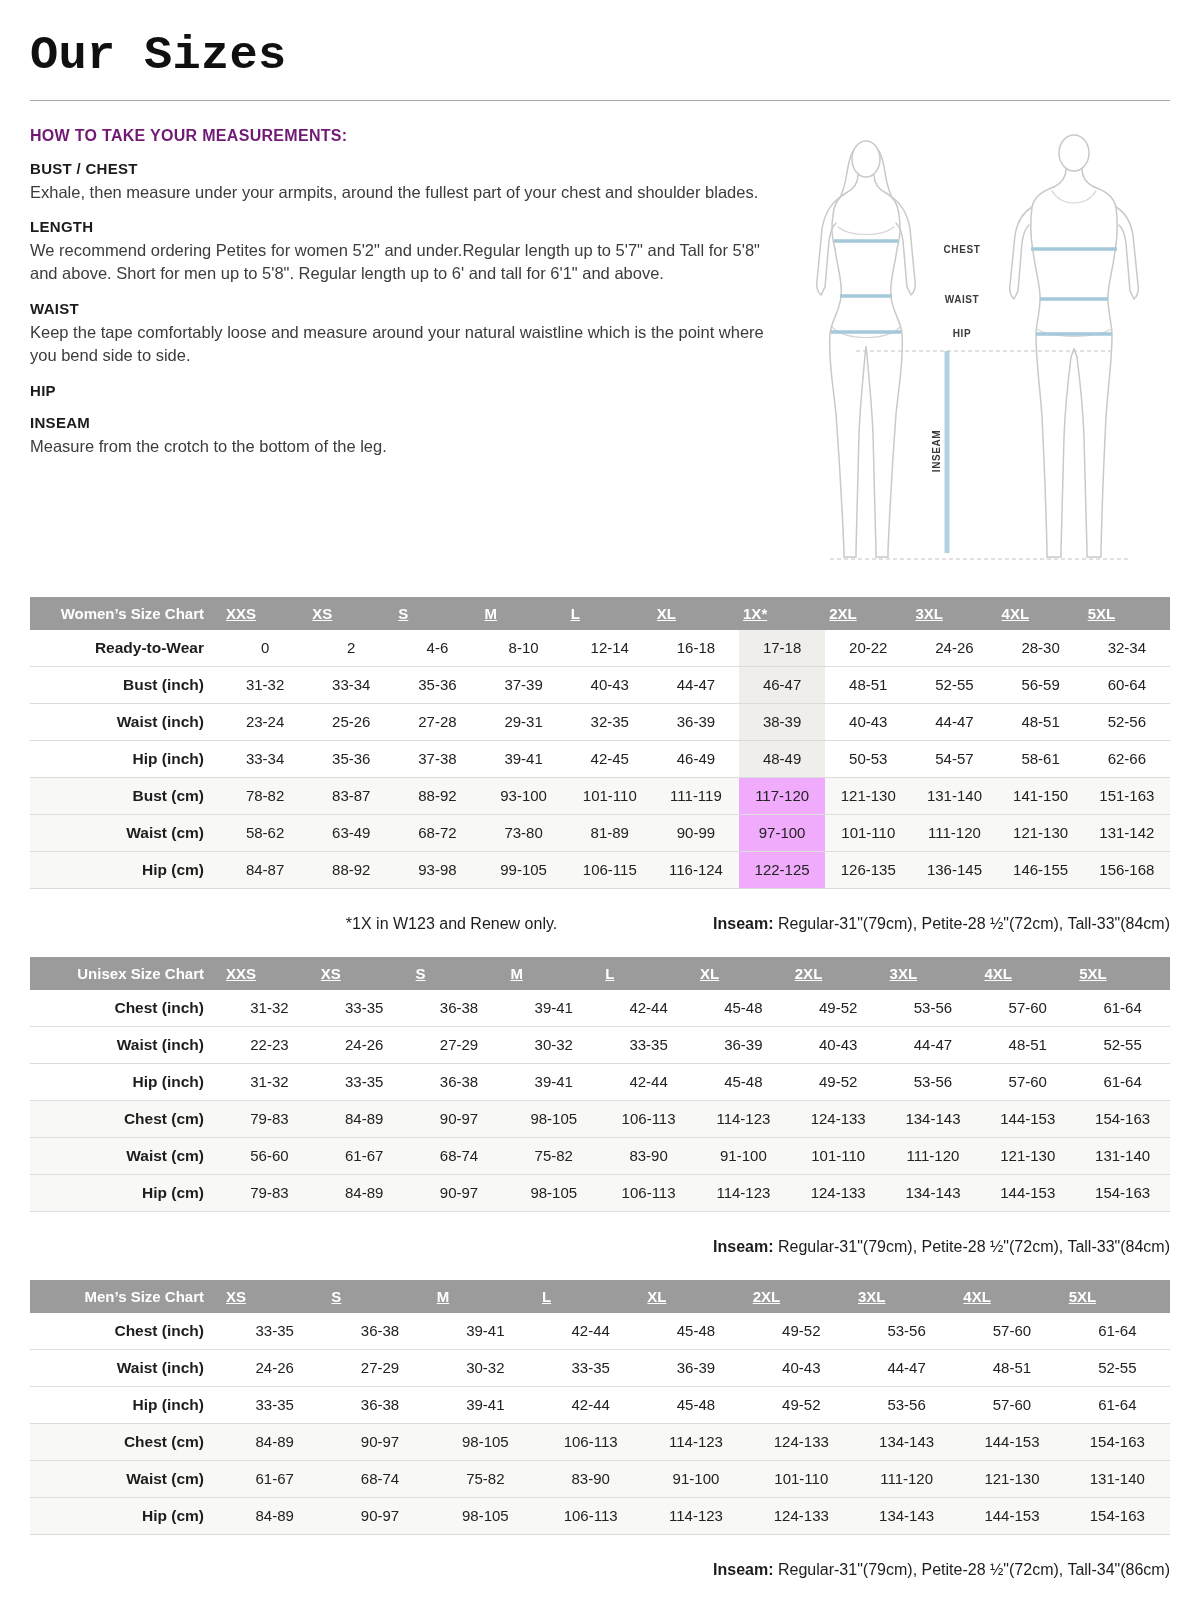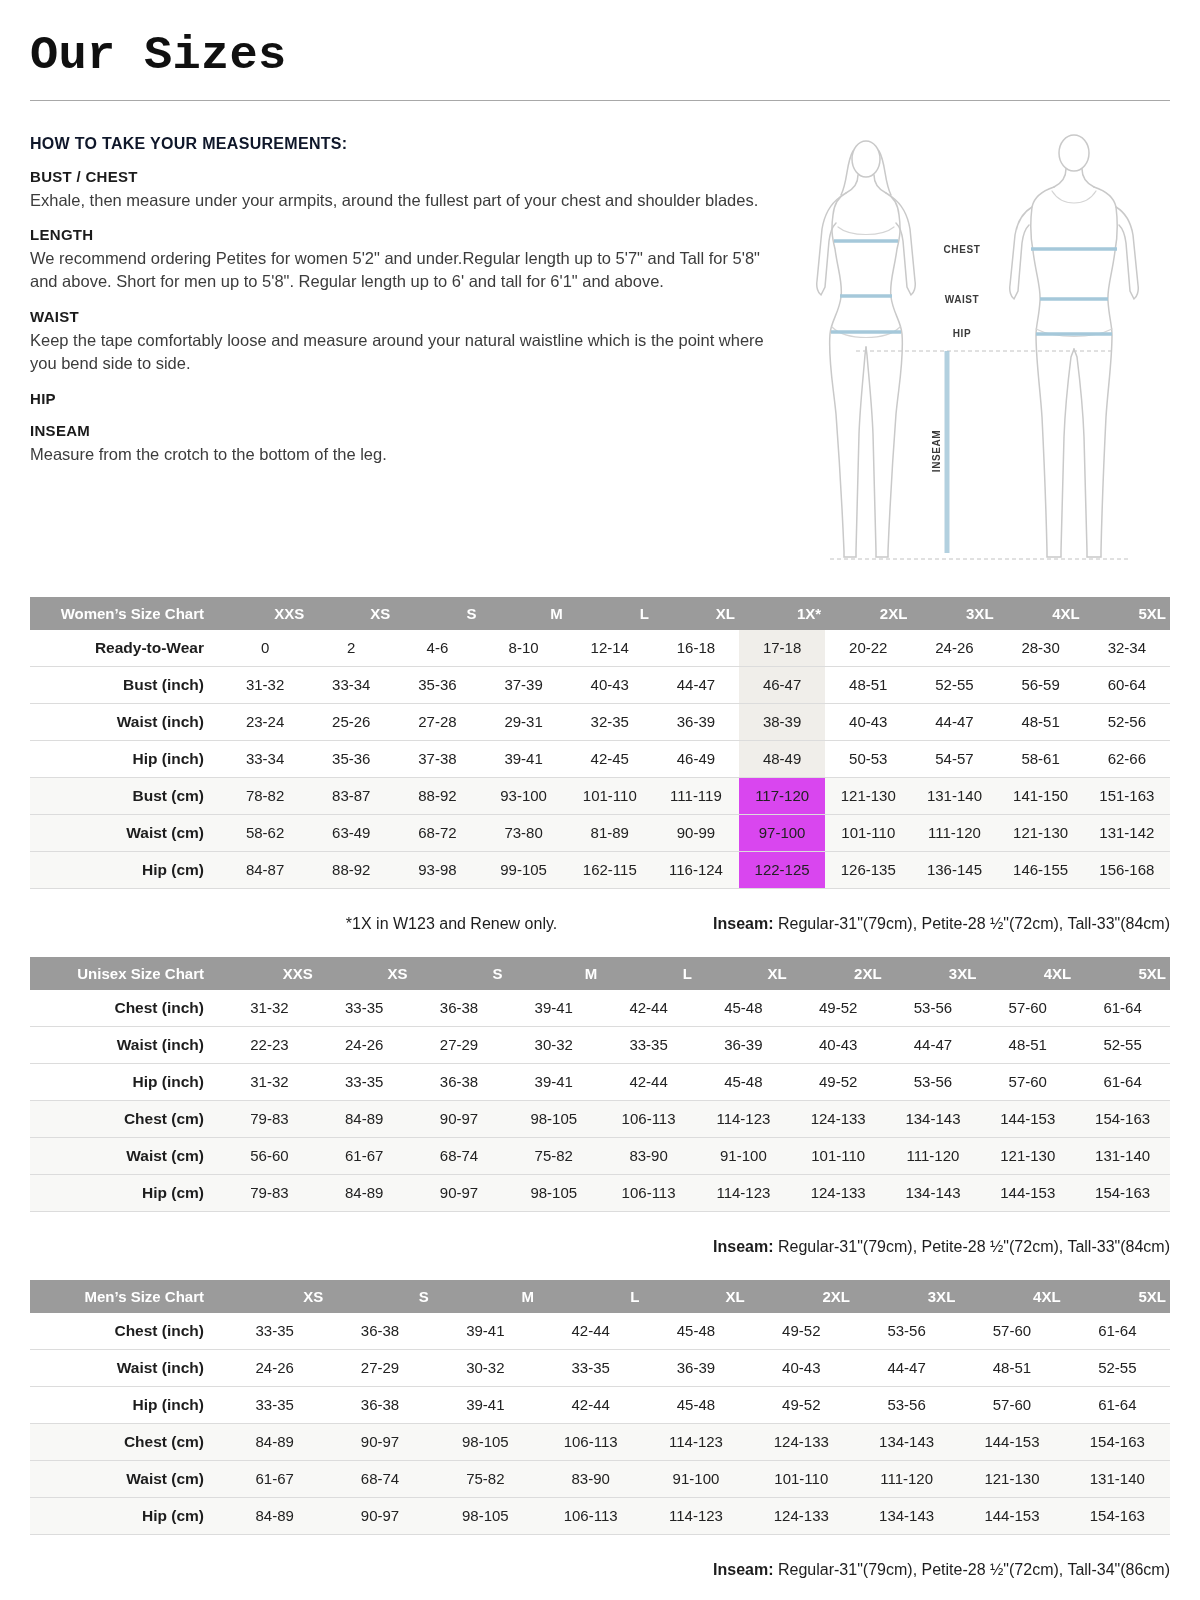--- a/index.html
+++ b/index.html
@@ -3,43 +3,43 @@
 <meta charset="utf-8">
 <style>
   *{box-sizing:border-box;}
   html,body{margin:0;padding:0;background:#fff;}
   body{width:1200px;color:#222;font-family:"Liberation Sans",sans-serif;}
   .page{padding:24px 30px 34px;}
   h1[data-name="page-title"]{font-size:47px;line-height:1.1;margin:6px 0 18px;color:#101010;font-weight:bold;letter-spacing:.3px;font-family:Liberation Mono, monospace;}
   .rule{border:0;border-top:1px solid #a8a8a8;margin:0 0 26px;}
   .top{display:flex;gap:18px;margin-bottom:16px;}
   .instructions{width:742px;}
-  .instructions h2{font-size:16px;margin:8px 0 15px;color:#0f172a;letter-spacing:.3px;}
+  .instructions h2{font-size:16px;margin:0 0 15px;color:#701a75;letter-spacing:.3px;}
   .m-section{margin:0 0 15px;}
   .m-section h3{font-size:15px;margin:0 0 4px;color:#1b1b1b;letter-spacing:.3px;}
   .m-section p{font-size:16.5px;line-height:1.38;margin:0;color:#3c3c3c;}
   .figure{flex:1;display:flex;justify-content:center;align-items:flex-start;padding-top:2px;}
   .fig-outline{fill:none;stroke:#c9c9c9;stroke-width:1.5;stroke-linecap:round;}
   .fig-detail{fill:none;stroke:#d4d4d4;stroke-width:1.2;stroke-linecap:round;}
   .fig-measure{stroke:var(--accent-blue,#a5c8da);stroke-width:3.5;}
   .fig-inseam{stroke:var(--accent-blue,#a5c8da);stroke-width:5;opacity:.85;}
   .fig-dash{stroke:#c2c2c2;stroke-width:1;stroke-dasharray:4 3;fill:none;}
   .fig-label{font-family:"Liberation Sans",sans-serif;font-weight:bold;font-size:10px;fill:#3a3a3a;letter-spacing:.6px;}
   .table-block{margin-bottom:4px;}
   table.size-table{width:100%;border-collapse:collapse;table-layout:fixed;}
   .size-table th:first-child{width:192px;}
   .size-table thead th{background:var(--header-bg,#9b9b9b);color:#fff;font-size:15px;padding:8px 4px;font-weight:bold;}
   .size-table thead th.t-title{text-align:right;padding-right:18px;}
-  .size-table thead th.col-h{text-align:right;}
+  .size-table thead th.col-h{text-align:left;text-decoration:underline;}
   .size-table tbody tr{border-bottom:1px solid #dcdcdc;}
   .size-table tbody th.row-label{text-align:right;padding:9px 18px 9px 4px;font-size:15.5px;color:#1d1d1d;font-weight:bold;}
   .size-table tbody td{text-align:center;padding:9px 2px;font-size:15px;color:#222;}
   .size-table tbody tr.cm-row{background:#f8f8f6;}
   .size-table tbody td.hl{background:var(--highlight,#f0eeea);}
-  .size-table tbody tr.cm-row td.hl{background:#d946ef;}
+  .size-table tbody tr.cm-row td.hl{background:#f0abfc;}
   .footnote{display:flex;align-items:baseline;font-size:16px;color:#1d1d1d;margin:26px 0 24px;}
   .footnote .note{flex:1;text-align:center;padding-left:160px;}
   .footnote .inseam{white-space:nowrap;}
 </style>
 </head>
 <body>
 
 <div class="page" data-name="size-guide-page">
 
   <h1 data-name="page-title">Our Sizes</h1>
@@ -227,21 +227,21 @@
               <td data-name="size-cell">111-120</td>
               <td data-name="size-cell">121-130</td>
               <td data-name="size-cell">131-142</td>
             </tr>
             <tr class="cm-row" data-name="table-row">
               <th class="row-label" data-name="row-label">Hip (cm)</th>
               <td data-name="size-cell">84-87</td>
               <td data-name="size-cell">88-92</td>
               <td data-name="size-cell">93-98</td>
               <td data-name="size-cell">99-105</td>
-              <td data-name="size-cell">162-115</td>
+              <td data-name="size-cell">106-115</td>
               <td data-name="size-cell">116-124</td>
               <td class="hl" data-name="size-cell">122-125</td>
               <td data-name="size-cell">126-135</td>
               <td data-name="size-cell">136-145</td>
               <td data-name="size-cell">146-155</td>
               <td data-name="size-cell">156-168</td>
             </tr>
           </tbody>
         </table>
         <div class="footnote" data-name="table-footnote">

